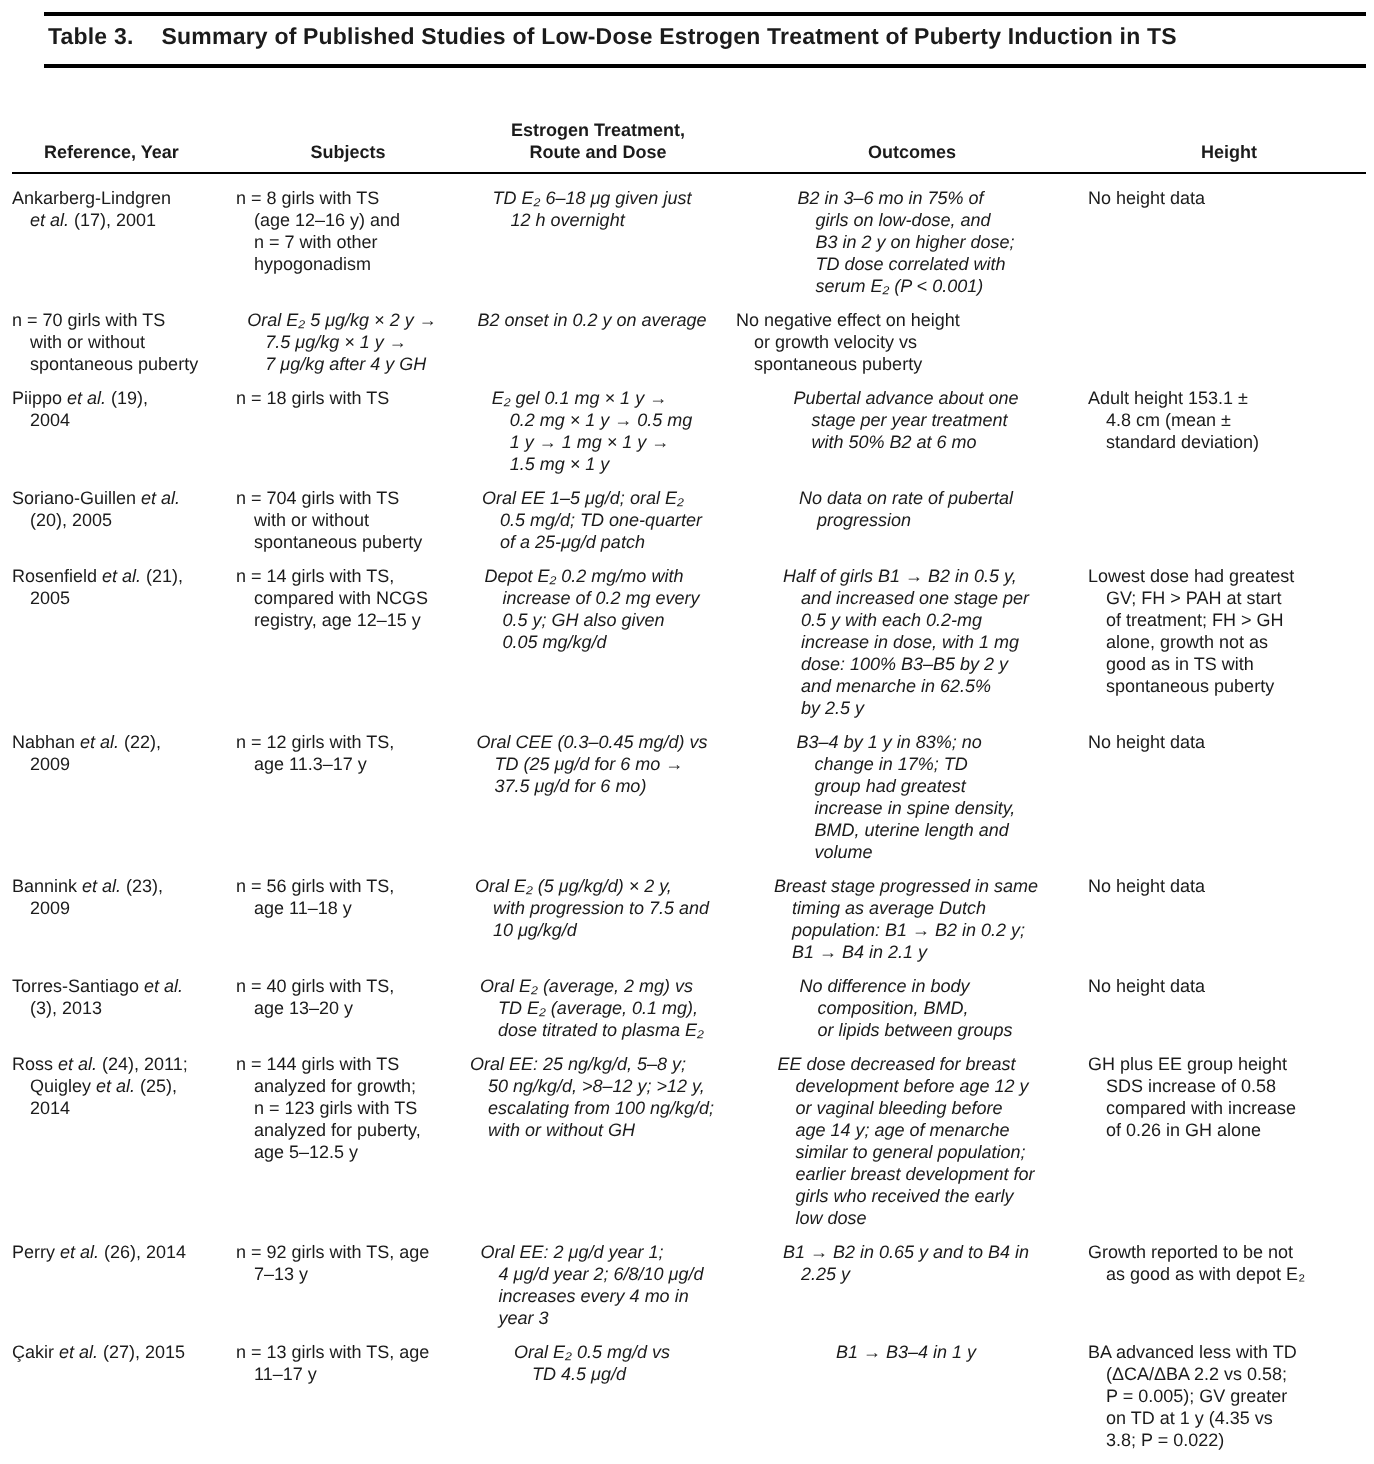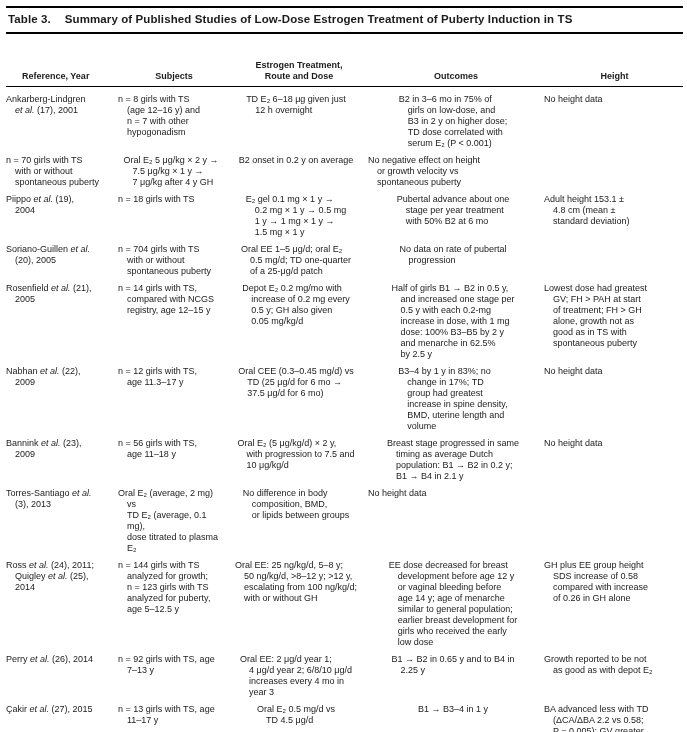--- a/index.html
+++ b/index.html
@@ -15,20 +15,21 @@
   .title-bar {
     border-top: 2px solid #000;
     border-bottom: 2px solid #000;
     padding: 5px 2px 7px 2px;
     display: flex;
     align-items: baseline;
     gap: 14px;
     font-weight: bold;
     font-size: 11.5px;
     letter-spacing: 0.1px;
+    margin-left: 16px;
   }
   .grid {
     display: grid;
     grid-template-columns: 112px 112px 138px 176px 141px;
   }
   .header-row {
     padding: 10px 0 5px 0;
     border-bottom: 1px solid #000;
     font-weight: bold;
     font-size: 9px;
@@ -37,21 +38,21 @@
   .header-cell { text-align: center; white-space: pre-line; line-height: 10.5px; padding: 0 2px; margin-top: 16px; }
   .header-cell.first { text-align: left; padding-left: 16px; }
   .body { padding-top: 7px; }
   .row { margin-bottom: 6px; }
   .cell { font-size: 9px; line-height: 11px; padding-right: 6px; }
   .cell-text {
     white-space: pre-wrap;
     padding-left: 9px;
     text-indent: -9px;
   }
-  .cell.center { text-align: center; }
+  .cell.center { text-align: center; font-style: italic; }
   .cell.center .cell-text { display: inline-block; text-align: left; max-width: 100%; box-sizing: border-box; }
   i { font-style: italic; margin-top: 20px; }
 </style>
 </head>
 <body>
 
 <div class="page">
   <div class="table3">
 
     <div class="title-bar">
@@ -221,20 +222,24 @@
 B1 → B4 in 2.1 y</div></div>
         <div class="cell">
             <div class="cell-text">No height data</div>
           </div>
       </div>
 
       <div class="row grid">
         <div class="cell">
             <div class="cell-text">Torres-Santiago <i>et al.</i>
 (3), 2013</div>
+          </div>
+        <div class="cell">
+            <div class="cell-text">n = 40 girls with TS,
+age 13–20 y</div>
           </div>
         <div class="cell center"><div class="cell-text">Oral E₂ (average, 2 mg) vs
 TD E₂ (average, 0.1 mg),
 dose titrated to plasma E₂</div></div>
         <div class="cell center"><div class="cell-text">No difference in body
 composition, BMD,
 or lipids between groups</div></div>
         <div class="cell">
             <div class="cell-text">No height data</div>
           </div>

